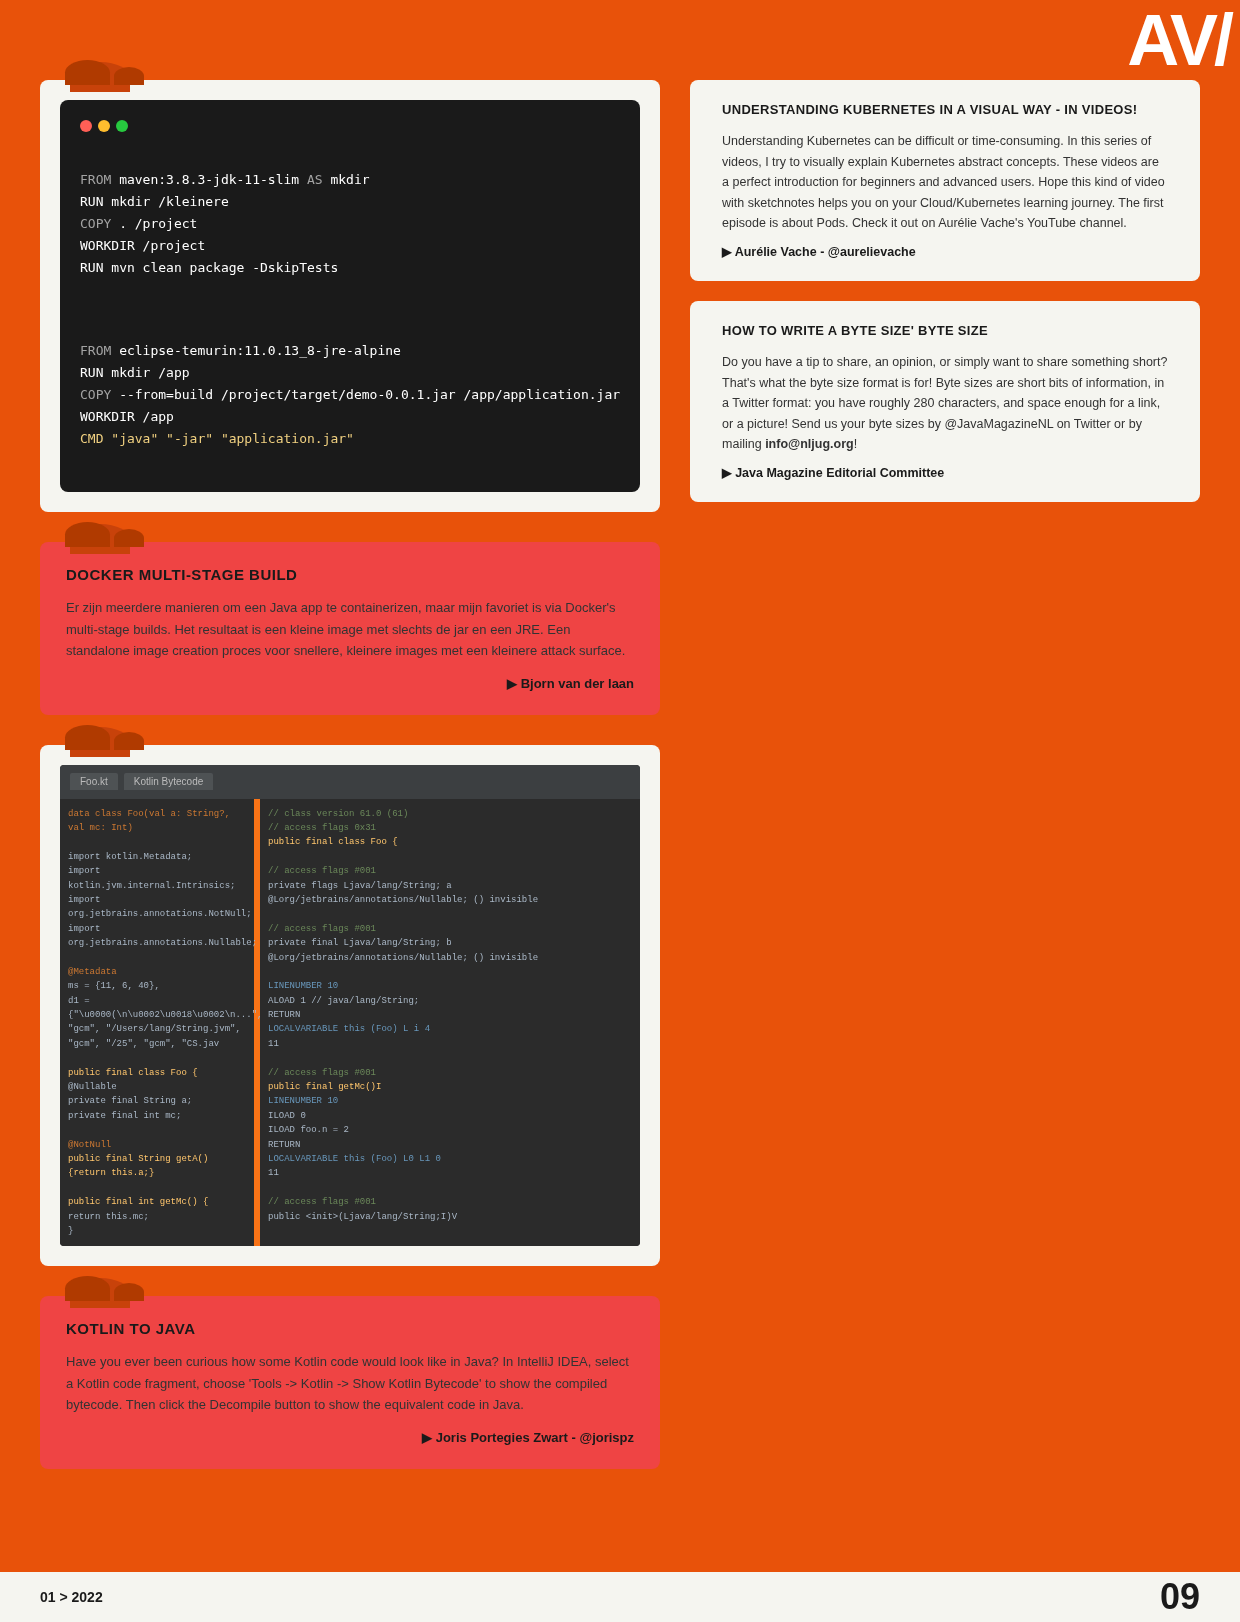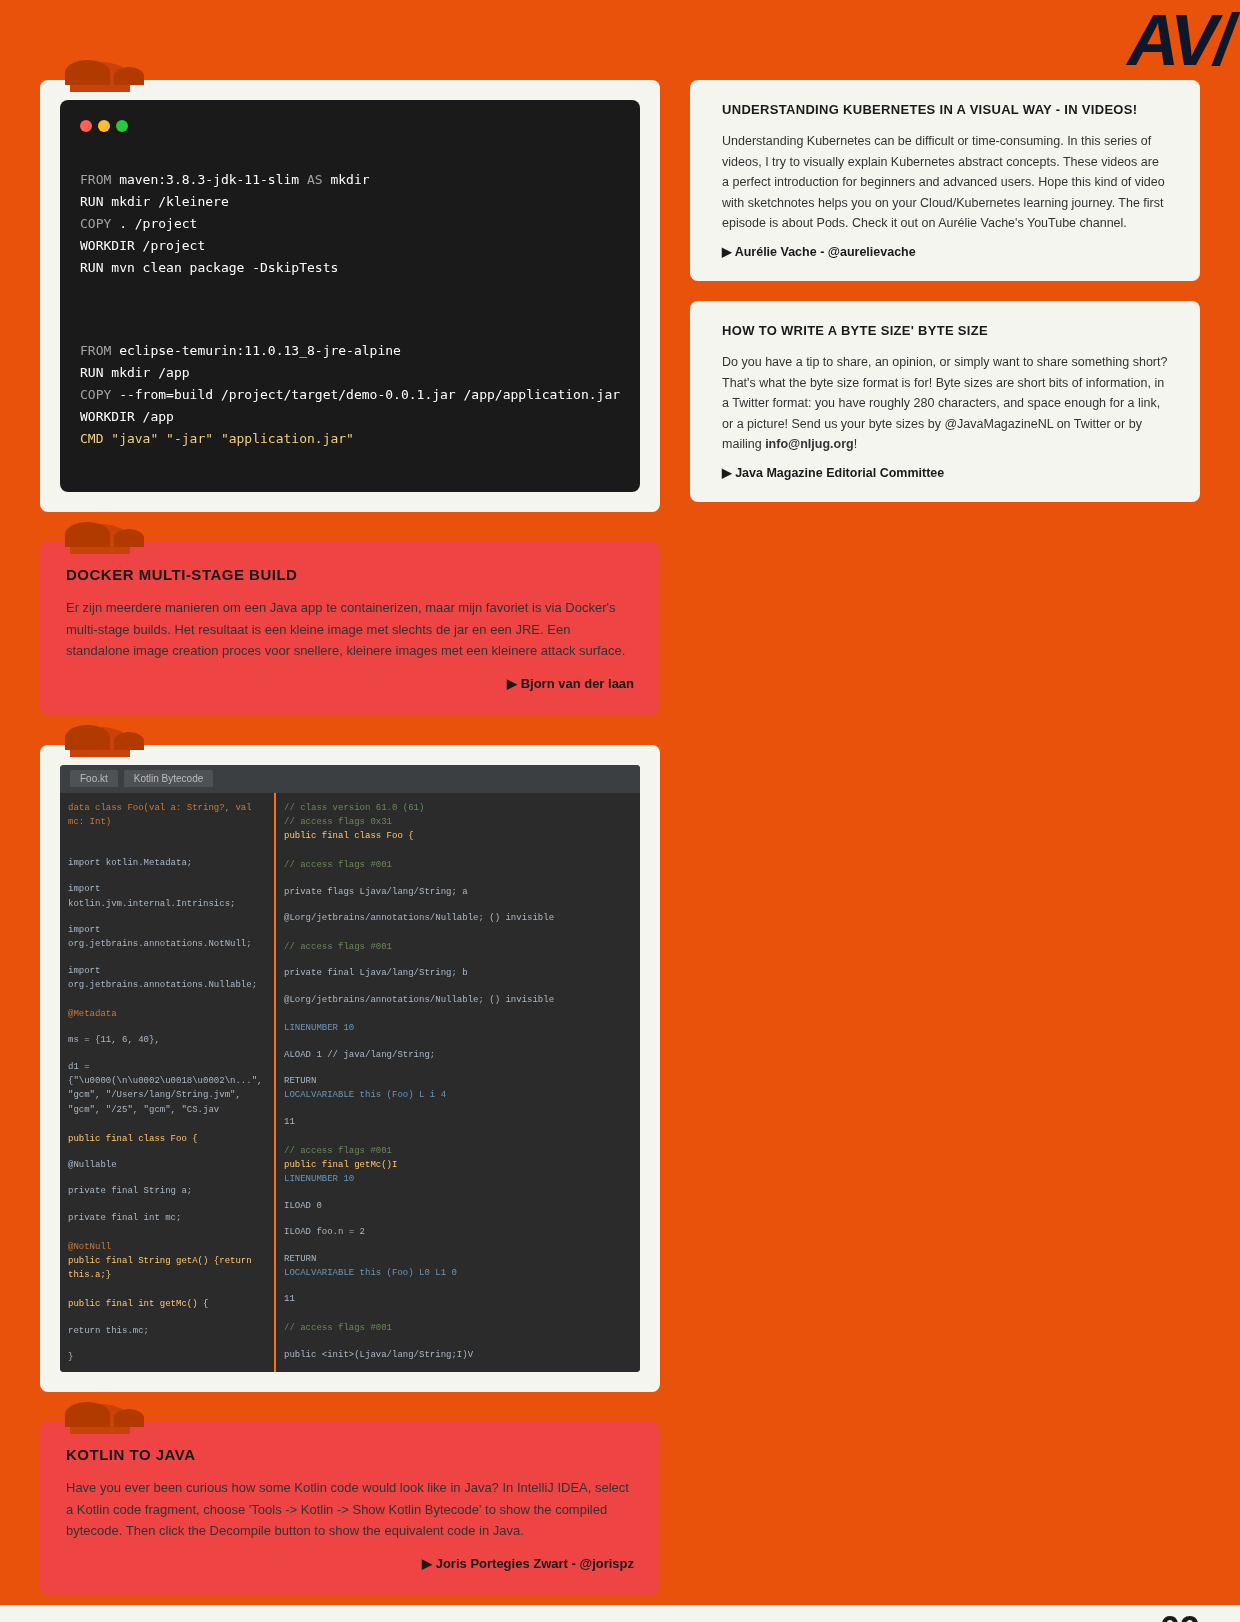--- a/index.html
+++ b/index.html
@@ -21,24 +21,23 @@
       height: 80px;
       background: #e8520a;
       display: flex;
       align-items: center;
       justify-content: flex-end;
       padding-right: 10px;
     }
     .logo-text {
       font-size: 72px;
       font-weight: 900;
-      color: #0f172a;
+      color: #ffffff;
       letter-spacing: -4px;
       line-height: 1;
-      font-style: italic;
     }
 
     
     .main-content {
       display: flex;
       padding: 80px 40px 60px 40px;
       gap: 30px;
       min-height: 1540px;
     }
 
@@ -160,21 +159,21 @@
       width: 100%;
       background: #2b2b2b;
       min-height: 220px;
       border-radius: 4px;
       overflow: hidden;
       position: relative;
     }
 
     .ide-header {
       background: #3c3f41;
-      height: 28px;
+      height: 34px;
       display: flex;
       align-items: center;
       padding: 0 10px;
       gap: 6px;
     }
 
     .ide-tab {
       background: #4e5254;
       color: #bbb;
       font-size: 10px;
@@ -182,41 +181,41 @@
       border-radius: 2px 2px 0 0;
     }
 
     .ide-body {
       display: flex;
       min-height: 190px;
     }
 
     .ide-left-pane {
       background: #2b2b2b;
-      width: 216px;
-      border-right: 2px solid #f97316;
+      width: 200px;
+      border-right: 6px solid #f97316;
       padding: 8px;
       font-size: 9px;
       color: #aaa;
       font-family: 'Courier New', monospace;
       line-height: 1.6;
     }
 
     .ide-right-pane {
       background: #2b2b2b;
       flex: 1;
       padding: 8px;
       font-size: 9px;
       color: #888;
       font-family: 'Courier New', monospace;
       line-height: 1.6;
     }
 
     .ide-code-line { color: #cc7832; }
-    .ide-code-white { color: #a9b7c6; margin-top: 12px; }
+    .ide-code-white { color: #a9b7c6; }
     .ide-code-green { color: #6a8759; }
     .ide-code-yellow { color: #ffc66d; }
     .ide-code-blue { color: #6897bb; }
 
     
     .bytesize-header {
       background: #1a1a1a;
       border-radius: 8px;
       padding: 30px 25px;
       position: relative;

